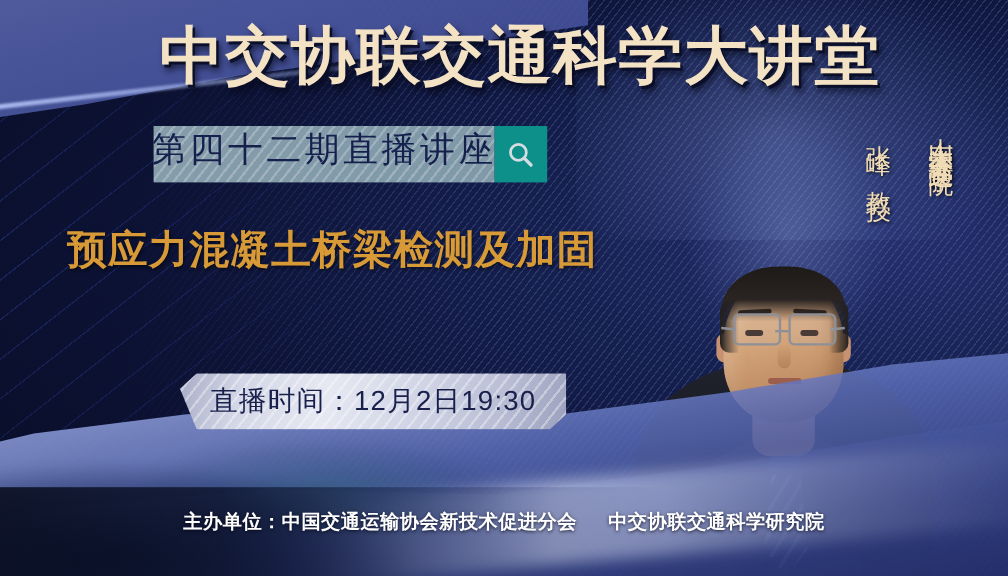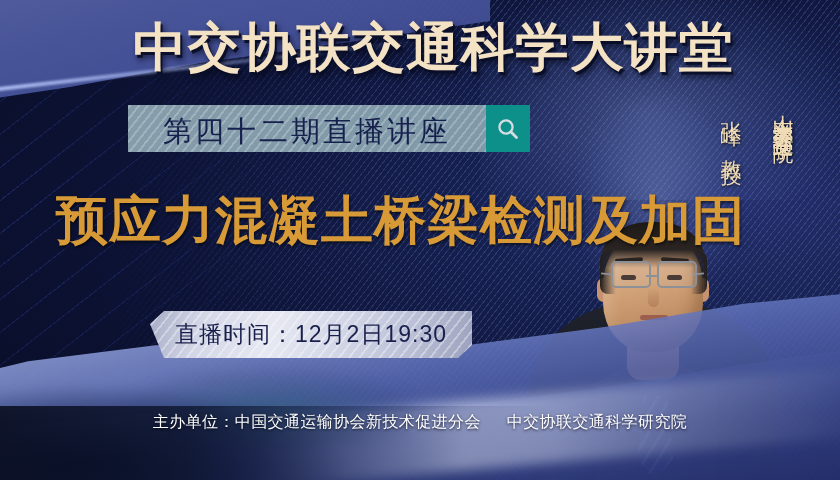--- a/index.html
+++ b/index.html
@@ -225,23 +225,23 @@
     transform-origin: left top;
   }
 
   
   .subtitle-bar {
     position: absolute; left: 128px; top: 105px; height: 47px;
     display: flex; align-items: stretch;
   }
   .subtitle-box {
     position: relative;
-    width: 358px;
+    width: 284px;
     background: linear-gradient(90deg, rgba(150,176,186,0.88), rgba(136,163,176,0.92));
-    display: flex; align-items: flex-end; justify-content: center;
+    display: flex; align-items: flex-start; justify-content: center;
     overflow: hidden;
   }
   .subtitle-box::after {
     content: "";
     position: absolute; inset: 0;
     background-image: repeating-linear-gradient(-52deg,
       rgba(255,255,255,0.22) 0px, rgba(255,255,255,0.22) 2px,
       rgba(0,0,0,0) 2px, rgba(0,0,0,0) 7px);
     pointer-events: none;
   }
@@ -254,21 +254,21 @@
   .search-box {
     width: 44px;
     background: #0d8f8a;
     display: flex; align-items: center; justify-content: center;
   }
   .search-box svg { display:block; }
 
   
   .topic {
     position: absolute; left: 56px; top: 186px;
-    font-size: 52px; font-weight: bold;
+    font-size: 33px; font-weight: bold;
     color: #d79a36;
     letter-spacing: 1px;
     white-space: nowrap;
     text-shadow: 1px 2px 3px rgba(0,0,0,0.55);
   }
 
   
   .time-banner {
     position: absolute; left: 150px; top: 311px;
     width: 322px; height: 47px;
@@ -311,23 +311,23 @@
     color: #f0dcb6;
     letter-spacing: 3px;
     writing-mode: vertical-rl;
     text-orientation: upright;
     text-shadow: 1px 1px 3px rgba(0,0,0,0.7);
     line-height: 1.25;
   }
 
   
   .footer {
-    position: absolute; left: 0; right: 0; top: 412px;
+    position: absolute; left: 0; right: 0; top: 425px;
     text-align: center;
-    font-size: 16px; font-weight: normal;
+    font-size: 16px; font-weight: bold;
     color: #ffffff;
     letter-spacing: .4px;
     text-shadow: 0 1px 3px rgba(0,0,20,0.8);
   }
   .footer .gap { display: inline-block; width: 26px; }
 </style>
 </head>
 <body>
 
 <div id="poster">

